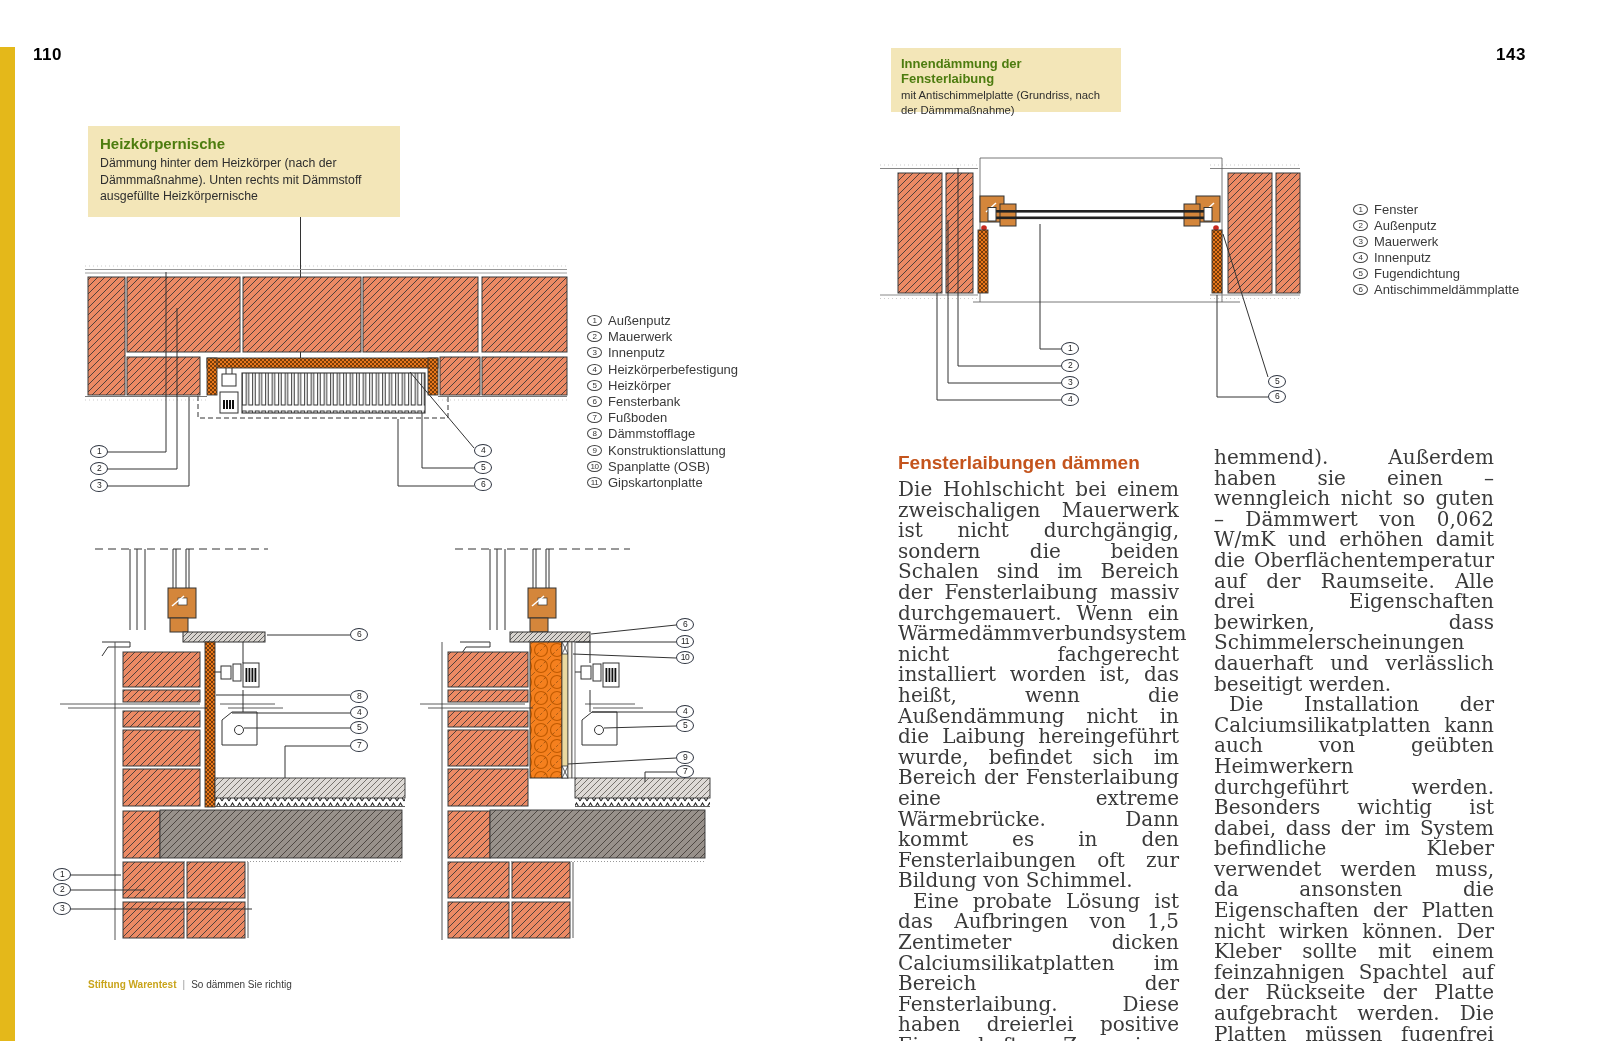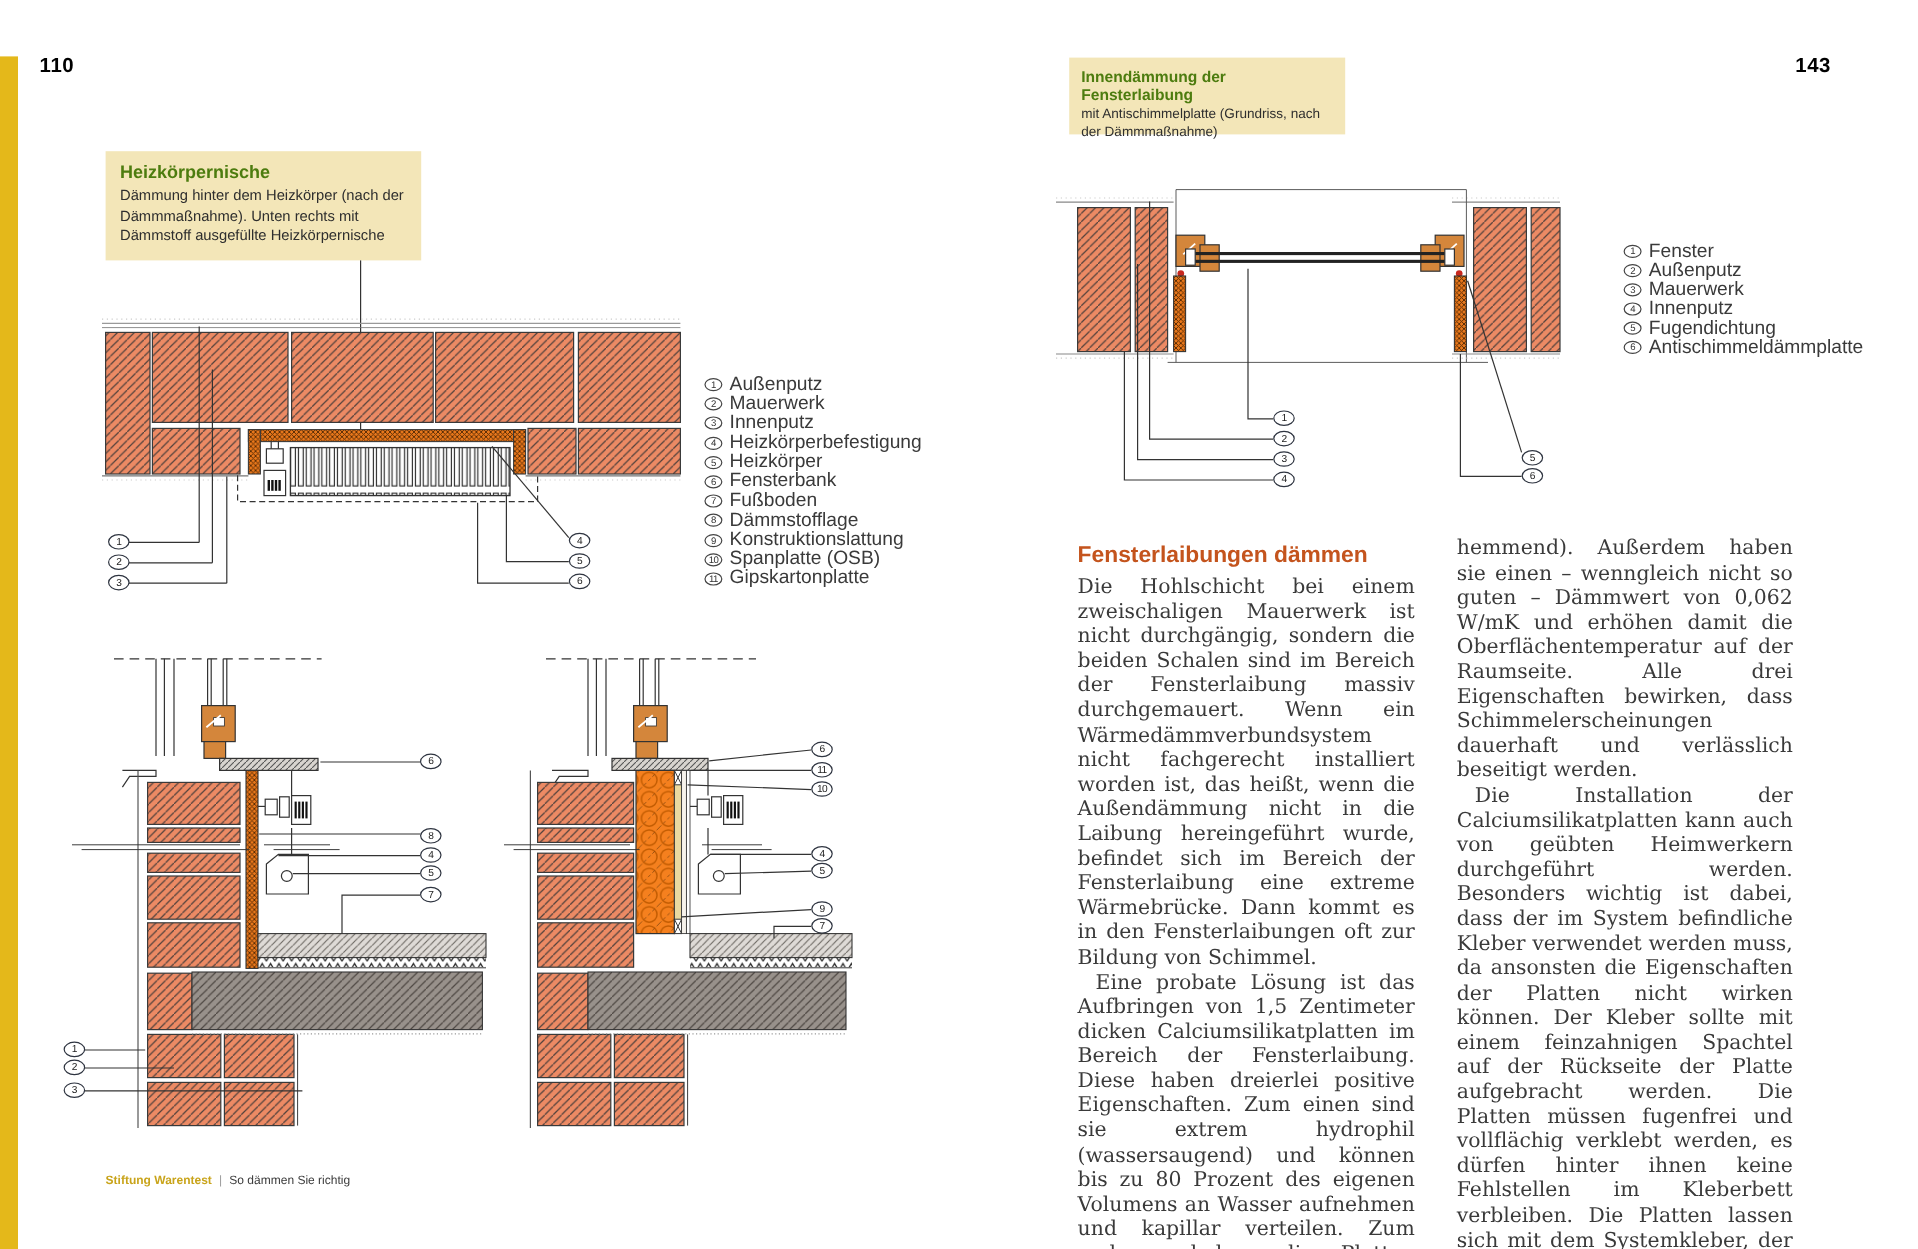--- a/index.html
+++ b/index.html
@@ -7,51 +7,51 @@
        font-family:"Liberation Sans",sans-serif;color:#2e2e2e;}
   .abs{position:absolute;}
   
   .accent-bar{left:0;top:47px;width:15px;height:994px;background:#E4B81A;}
   
   .pagenum{font-size:17px;font-weight:700;color:#000000;letter-spacing:0.5px;}
   
   .caption-box{background:#F3E6B8;box-sizing:border-box;}
   .caption-box .cb-title{font-weight:700;color:#4d7c0f;}
   .caption-box .cb-body{color:#2e2e2e;}
-  #capA{left:88px;top:126px;width:263px;height:91px;padding:9px 12px;}
+  #capA{left:88px;top:126px;width:312px;height:91px;padding:9px 12px;}
   #capA .cb-title{font-size:15px;margin-bottom:3px;}
   #capA .cb-body{font-size:12.3px;line-height:16.6px;}
   #capB{left:891px;top:48px;width:230px;height:64px;padding:8px 10px;}
   #capB .cb-title{font-size:13px;margin-bottom:2px;}
   #capB .cb-body{font-size:11.3px;line-height:14.5px;}
   
   .legend{z-index:4;}
   #legendL{left:587px;top:314px;}
   #legendR{left:1353px;top:203px;}
   .lg-row{display:flex;align-items:center;height:13px;}
   #legendL .lg-row{margin-bottom:3.2px;}
   #legendR .lg-row{margin-bottom:3px;}
   .lg-circle{display:inline-block;box-sizing:border-box;min-width:15px;height:11px;
     border:1px solid #444;border-radius:50%;font-size:8px;line-height:9.5px;text-align:center;
     color:#333;margin-right:6px;background:#fff;letter-spacing:-0.5px;}
-  .lg-label{font-size:16px;color:#3a3a3a;white-space:nowrap;}
+  .lg-label{font-size:13px;color:#3a3a3a;white-space:nowrap;}
   
   .co{position:absolute;z-index:6;box-sizing:border-box;width:18px;height:13px;background:#fff;
       border:1.2px solid #2E3440;border-radius:50%;font-size:8.5px;line-height:10.5px;
       text-align:center;color:#222;letter-spacing:-0.5px;}
   
   .leader-v{left:300px;top:217px;width:1px;height:143px;background:#333;}
   
   .article-col{text-align:justify;color:#3a3a3a;
      font-family:"DejaVu Serif","Liberation Serif",serif;}
   #col1{left:898px;top:452px;width:281px;}
   #col2{left:1214px;top:447px;width:280px;}
   .article-heading{font-family:"Liberation Sans",sans-serif;font-size:19px;line-height:22px;
      font-weight:700;color:#C4541D;margin:0 0 5px 0;}
-  .body-p{font-size:17px;line-height:20.6px;margin:0;}
+  .body-p{font-size:20px;line-height:20.6px;margin:0;}
   .body-p.indent{text-indent:15px;}
   
   .footer{left:88px;top:979px;font-size:10px;}
   .footer .brand{color:#C9A41B;font-weight:700;}
   .footer .divider{color:#9a9a9a;padding:0 6px;}
   .footer .booktitle{color:#3a3a3a;}
   svg{position:absolute;overflow:visible;}
 </style>
 </head>
 <body>

